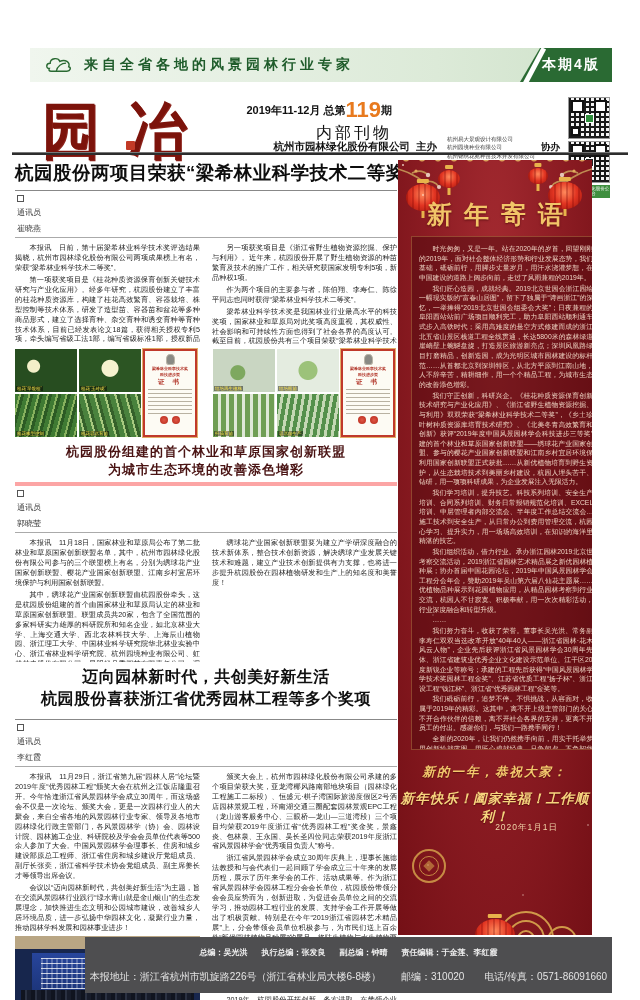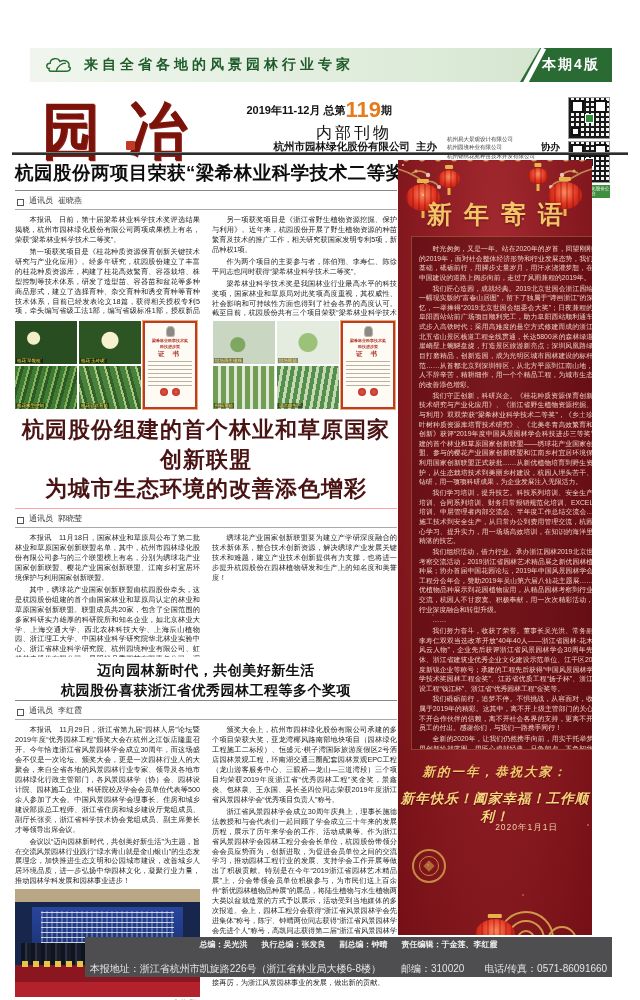--- a/index.html
+++ b/index.html
@@ -47,21 +47,21 @@
   .qr .bl { position:absolute; left:2px; bottom:2px; width:9px; height:9px; border:2px solid #111; background:#fff; }
   .qrcap { width:42px; background:#3f8f3f; color:#fff; font-size:4.5px; text-align:center; padding:1px 0; line-height:1.2; }
 
   .rule { position:absolute; left:12px; top:152px; width:616px; height:3px; background:#2d2d2d;
     border-top:1px solid #777; }
 
   
   .leftcol { position:absolute; left:15px; top:160px; width:382px; }
   h1.head1 { font-size:18.5px; font-weight:900; color:#0d0d0d; letter-spacing:0.5px; white-space:nowrap;
     padding-bottom:5px; border-bottom:1px solid #888; }
-  .byline { display:flex; align-items:flex-end; gap:5px; padding:4px 0 3px 2px; border-bottom:1px solid #aaa; margin-bottom:5px; }
+  .byline { display:flex; align-items:flex-start; gap:5px; padding:4px 0 3px 2px; border-bottom:1px solid #aaa; margin-bottom:5px;flex-direction:column; }
   .bx { width:7px; height:7px; border:1px solid #555; display:inline-block; }
   .byline span { font-size:8px; color:#333; }
   .cols { display:flex; gap:12px; overflow:hidden; }
   .col { width:185px; }
   .col p { font-size:7.2px; line-height:1.38; color:#1c1c1c; text-align:justify; text-indent:2em; margin-bottom:2px; }
   .cols.a1 { height:102px; }
   .cols.a2 { height:124px; }
   .cols.a3 { height:286px; }
 
   
@@ -84,24 +84,24 @@
   .cert { width:54px; background:#fdfbf4; border:2px solid #c0392b; outline:1px solid #e2b06b;
     display:flex; flex-direction:column; align-items:center; padding:3px 2px; }
   .cert .por { width:9px; height:11px; background:#8a8a84; border-radius:45% 45% 30% 30%; border:1px solid #b9b4a6; }
   .cert .ct { font-size:4px; color:#b03024; text-align:center; line-height:1.25; margin-top:1px; font-weight:bold; }
   .cert .cw { font-size:6.5px; color:#b03024; letter-spacing:3px; font-weight:bold; margin:1px 0; }
   .cert .lines { width:44px; height:26px;
     background:repeating-linear-gradient(0deg,#b9b2a2 0 1px,transparent 1px 4px); }
   .cert .seals { display:flex; gap:4px; margin-top:2px; }
   .cert .seals i { width:8px; height:8px; border-radius:50%; background:radial-gradient(#e05747,#b42718); display:block; }
 
-  h2.head2 { font-size:22px; font-weight:900; color:#4a1414; text-align:center; line-height:1.35;
-    letter-spacing:1px; margin-top:6px; padding-bottom:4px; border-bottom:1px solid #fca5a5; }
-  h3.head3 { font-size:14px; font-weight:900; color:#101010; text-align:center; line-height:1.4;
-    letter-spacing:0.5px; margin-top:4px; padding-bottom:0; border-bottom:1px solid #888; }
+  h2.head2 { font-size:13px; font-weight:900; color:#4a1414; text-align:center; line-height:1.35;
+    letter-spacing:1px; margin-top:6px; padding-bottom:4px; border-bottom:4px solid #fca5a5; }
+  h3.head3 { font-size:16px; font-weight:900; color:#101010; text-align:center; line-height:1.4;
+    letter-spacing:0.5px; margin-top:4px; padding-bottom:8px; border-bottom:1px solid #888; }
 
   
   .stagewrap { margin-top:3px; }
   .stage { position:relative; width:185px; height:108px; overflow:hidden;
     background:linear-gradient(#b9a684 0 12%, #17264d 12% 70%, #8c1620 70% 86%, #b3212c 86% 100%); }
   .screen { position:absolute; left:9%; top:16%; width:82%; height:38%;
     background:linear-gradient(#27459c,#1c3478); }
   .screen::before { content:""; position:absolute; inset:12% 6%;
     background:repeating-linear-gradient(0deg, rgba(255,255,255,.75) 0 1px, transparent 1px 5px),
                repeating-linear-gradient(90deg, rgba(255,255,255,.25) 0 2px, transparent 2px 5px); }
@@ -151,21 +151,21 @@
   .knot::after { content:""; position:absolute; inset:11px; background:#d9a84e; transform:rotate(45deg); opacity:.7; }
   .clouds { position:absolute; right:6px; bottom:-4px; opacity:.9; }
   .snow { position:absolute; left:4px; top:4px; width:2px; height:2px; border-radius:50%; background:rgba(255,235,220,.8);
     box-shadow: 20px 30px 0 rgba(255,235,220,.6), 60px 90px 0 rgba(255,235,220,.5), 120px 54px 0 rgba(255,235,220,.6),
       180px 120px 0 rgba(255,235,220,.5), 40px 200px 0 rgba(255,235,220,.45), 150px 250px 0 rgba(255,235,220,.5),
       90px 330px 0 rgba(255,235,220,.4), 190px 400px 0 rgba(255,235,220,.45), 30px 450px 0 rgba(255,235,220,.4),
       140px 520px 0 rgba(255,235,220,.4), 70px 600px 0 rgba(255,235,220,.35), 185px 660px 0 rgba(255,235,220,.4),
       25px 700px 0 rgba(255,235,220,.35), 120px 730px 0 rgba(255,235,220,.35); }
 
   
-  .foot { position:absolute; left:85px; top:937px; width:527px; height:40px; background:#4e4e50;
+  .foot { position:absolute; left:85px; top:937px; width:527px; height:56px; background:#4e4e50;
     color:#f0f0f0; display:flex; flex-direction:column; align-items:center; justify-content:center; gap:12px; }
   .foot .l1 { font-size:8px; font-weight:bold; display:flex; gap:14px; white-space:nowrap; }
   .foot .l2 { font-size:10px; color:#e4e4e4; white-space:nowrap; }
 </style>
 </head>
 <body>
 
 <div class="page">
 
   <div class="topbar">

